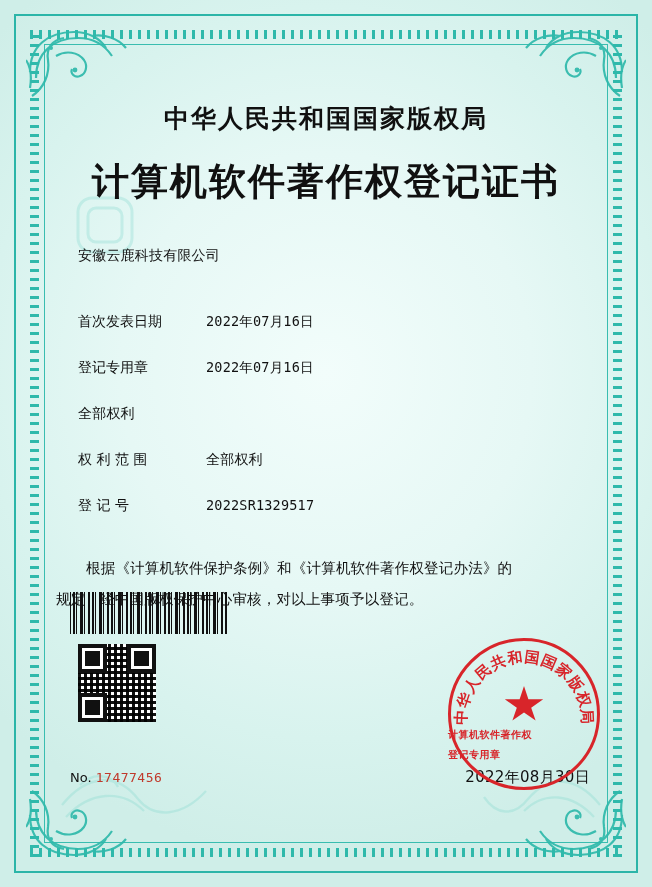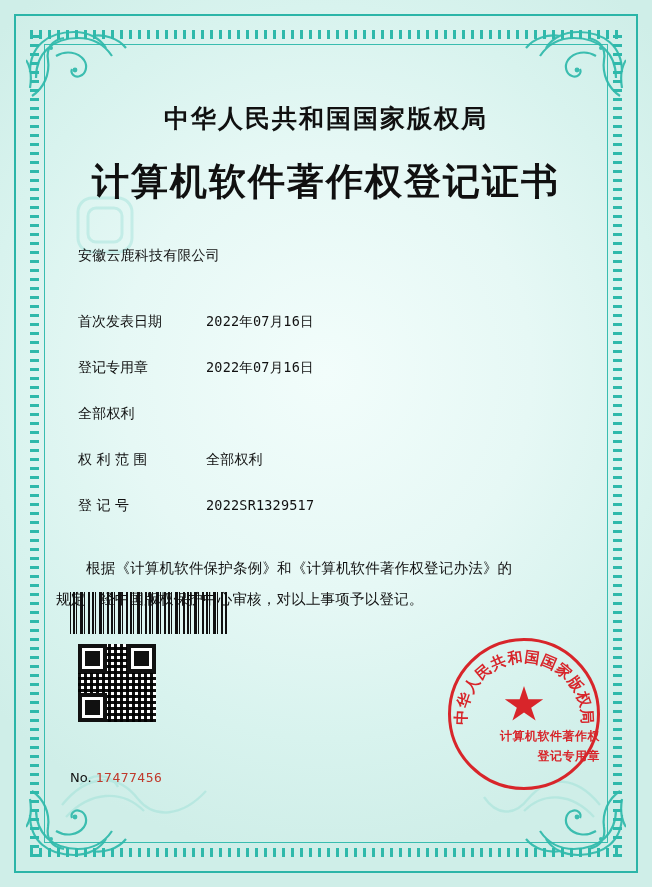--- a/index.html
+++ b/index.html
@@ -291,25 +291,25 @@
     font-family: "DejaVu Sans", sans-serif;
     font-size: 15px;
     font-weight: bold;
     fill: #d8252a;
     letter-spacing: 1px;
   }
   .seal .line {
     position: absolute;
     left: 0;
     right: 0;
-    text-align: right;
+    text-align: left;
     color: #d8252a;
     font-family: Liberation Sans, sans-serif;
     font-weight: bold;
-    font-size: 12px;
+    font-size: 10px;
     letter-spacing: .5px;
   }
   .seal .l1 { top: 90px; }
   .seal .l2 { top: 110px; }
 </style>
 </head>
 <body>
 
 <div class="certificate">
 
@@ -486,20 +486,21 @@
           <i></i>
         </div>
     </div>
   </div>
 
   <div class="serial">
     <span>No.</span>
     <span class="num">17477456</span>
   </div>
 
+  <div class="issue-date">2022年08月30日</div>
 
   <div class="seal">
     <div class="ring"></div>
     <svg class="arc" viewBox="0 0 152 152" xmlns="http://www.w3.org/2000/svg">
       <defs>
         <path id="sealArc" d="M 18,82 A 58,58 0 0 1 134,82"></path>
       </defs>
       <text>
         <textPath href="#sealArc" startOffset="50%" text-anchor="middle">中华人民共和国国家版权局</textPath>
       </text>

